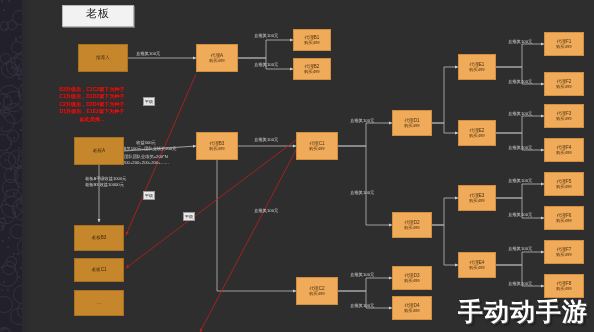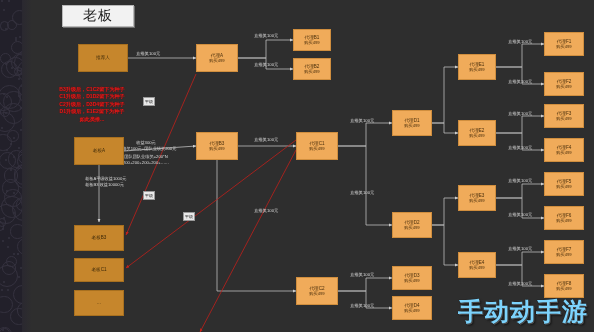--- a/index.html
+++ b/index.html
@@ -12,22 +12,22 @@
   #deco .ring{position:absolute;border:1px solid #35323f;border-radius:50%;}
   #deco .dot{position:absolute;background:#35323f;border-radius:50%;}
   #band-edge{position:absolute;left:22px;top:0;width:10px;height:332px;
         background:linear-gradient(90deg,#2a2830,#2e2e2e);}
 
   
   #wires{position:absolute;left:0;top:0;width:594px;height:332px;}
 
   
   .hdr{position:absolute;background:#f2f2f2;border:1px solid #b9b9b9;
-       box-shadow:1px 1px 0 #6d6d6d;color:#1a1a1a;font-size:14px;
-       display:flex;align-items:center;justify-content:center;letter-spacing:1px;}
+       box-shadow:1px 1px 0 #6d6d6d;color:#1a1a1a;font-size:11px;
+       display:flex;align-items:flex-start;justify-content:center;letter-spacing:1px;}
 
   
   .node{position:absolute;box-sizing:border-box;display:flex;flex-direction:column;
         align-items:center;justify-content:center;line-height:1.25;text-align:center;
         color:#3b2a10;}
   .node .l1{font-size:4.6px;}
   .node .l2{font-size:4.2px;}
   .n-boss{background:#c6862c;border:1px solid #a8701f;}
   .n-agent{background:#f0ab5a;border:1px solid #d08e3e;}
   .n-agent .l1,.n-agent .l2{color:#4a2f0c;}
@@ -44,21 +44,21 @@
   
   #redblock{position:absolute;color:#e01b1b;font-size:5.1px;line-height:1.45;
             text-align:center;font-weight:bold;text-shadow:0 0 1px #7a0000;}
 
   
   .note{position:absolute;color:#dcdcdc;font-size:4.2px;white-space:nowrap;line-height:1.5;}
   .note.center{text-align:center;}
 
   
   #wm{position:absolute;right:6px;bottom:4px;font-size:25px;font-weight:bold;
-      color:#7dd3fc;letter-spacing:1px;
+      color:#ffffff;letter-spacing:1px;
       text-shadow:0 0 1px #000,1px 1px 0 #555,2px 2px 2px rgba(0,0,0,.55);
       font-family:"DejaVu Sans",sans-serif;}
 </style>
 </head>
 <body>
 
 <div id="stage">
 
   <div id="deco">
       <div class="ring" style="left: 1.78088px; top: 178.956px; width: 15.5529px; height: 15.5529px;"></div>

